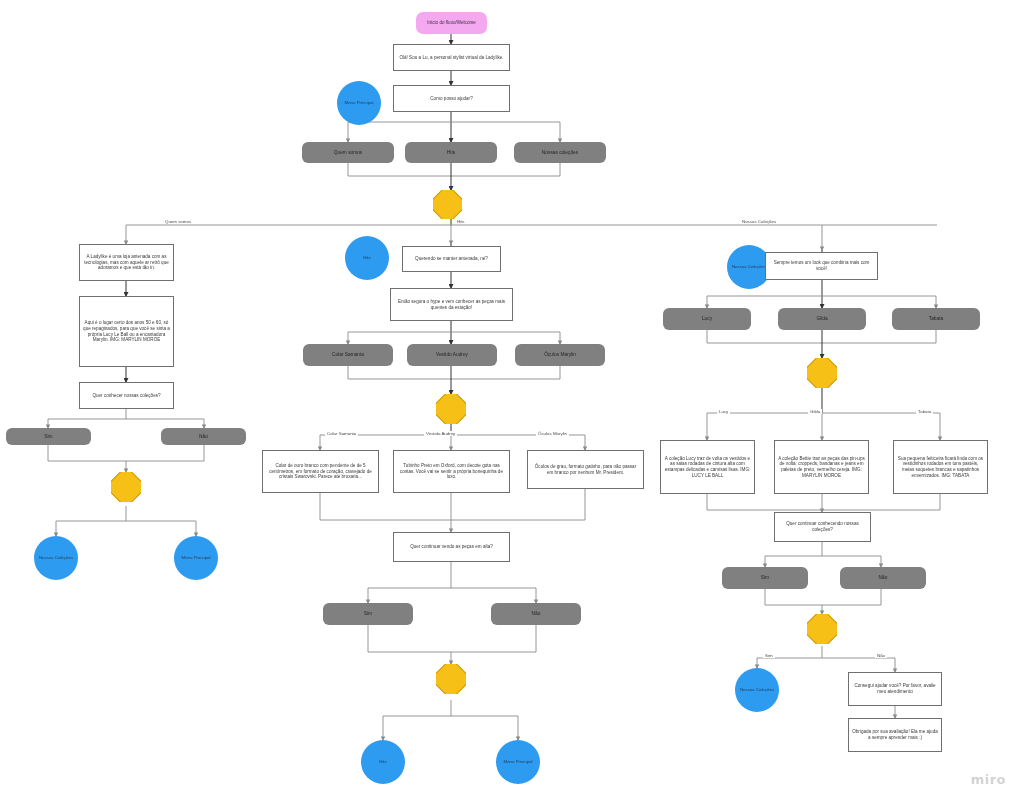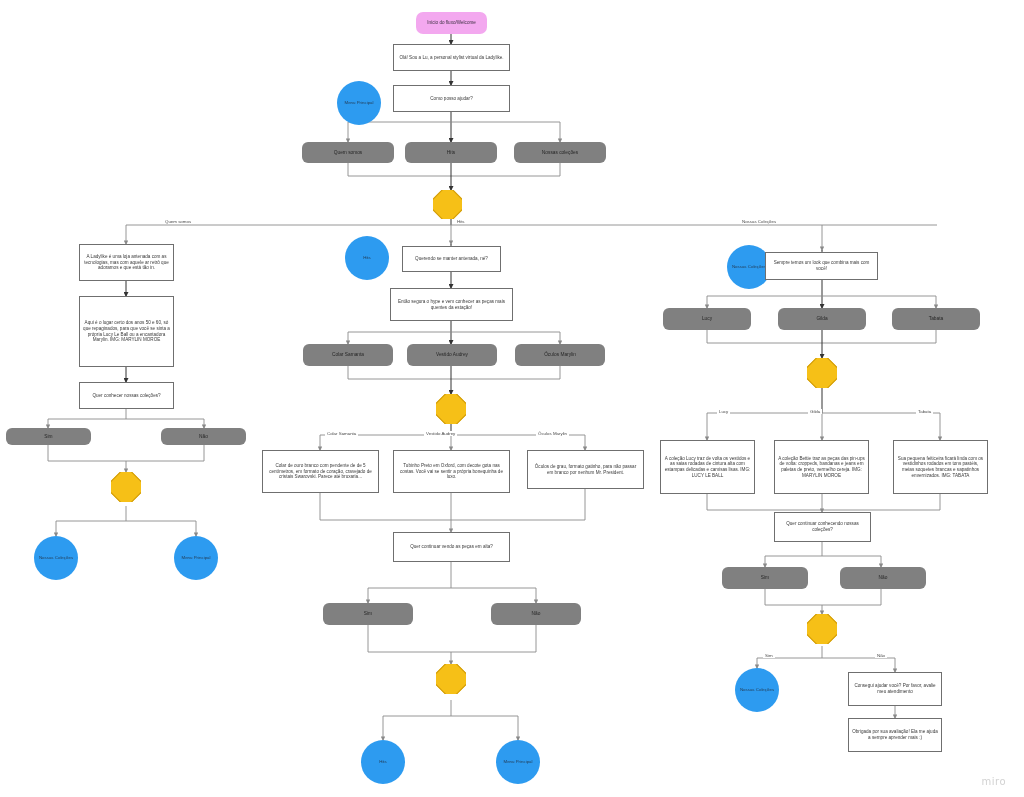--- a/index.html
+++ b/index.html
@@ -73,24 +73,25 @@
     position: absolute;
     font-size: 4.4px;
     color: #4a4a4a;
     background: #ffffff;
     padding: 0 2px;
     white-space: nowrap;
   }
   .watermark {
     position: absolute;
     right: 18px; bottom: 10px;
-    font-size: 10px;
+    font-size: 13px;
     color: #d2d2d2;
     letter-spacing: 0.5px;
     font-family: "DejaVu Sans", sans-serif;
+    font-weight: bold;
   }
 </style>
 </head>
 <body>
 
 <div id="canvas">
 
   <svg id="wires" viewBox="0 0 1024 797">
     <defs>
       <marker id="ah" markerWidth="5" markerHeight="5" refX="4" refY="2.5" orient="auto">

